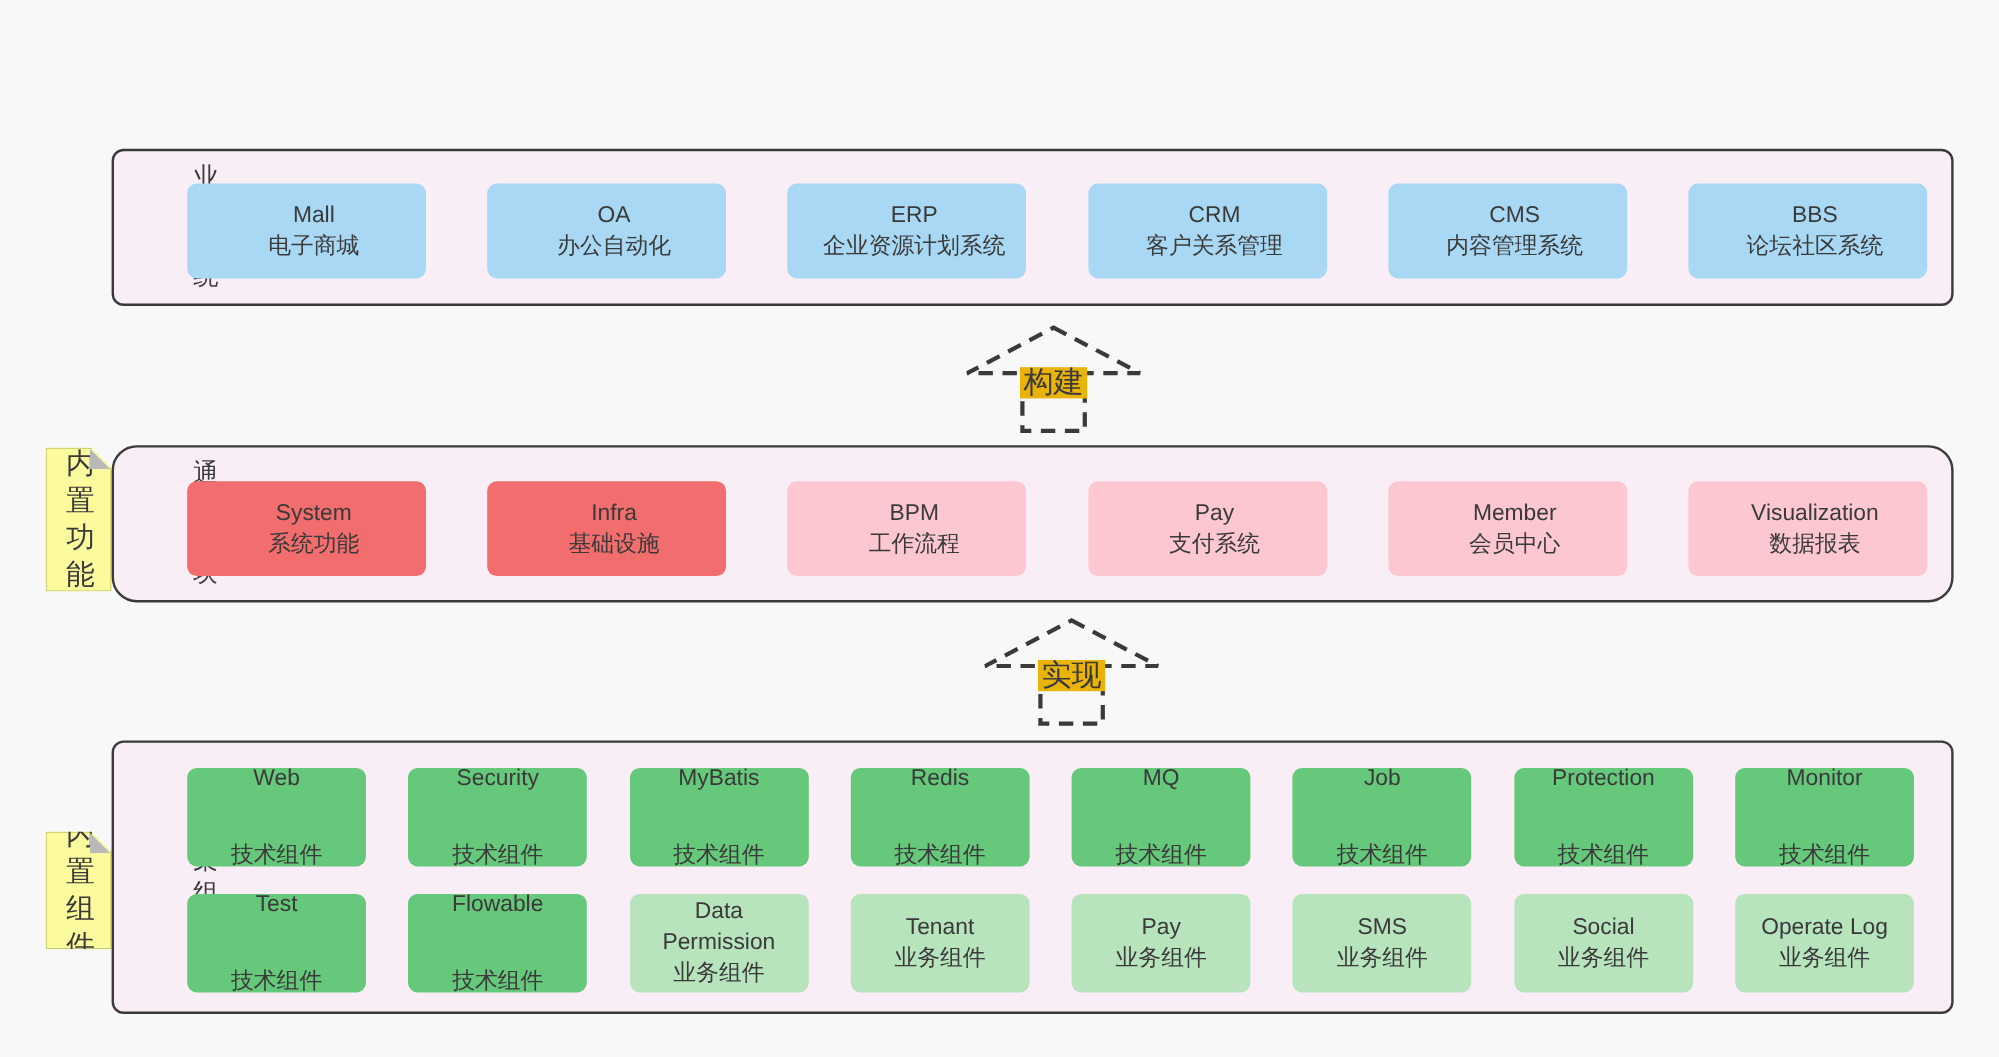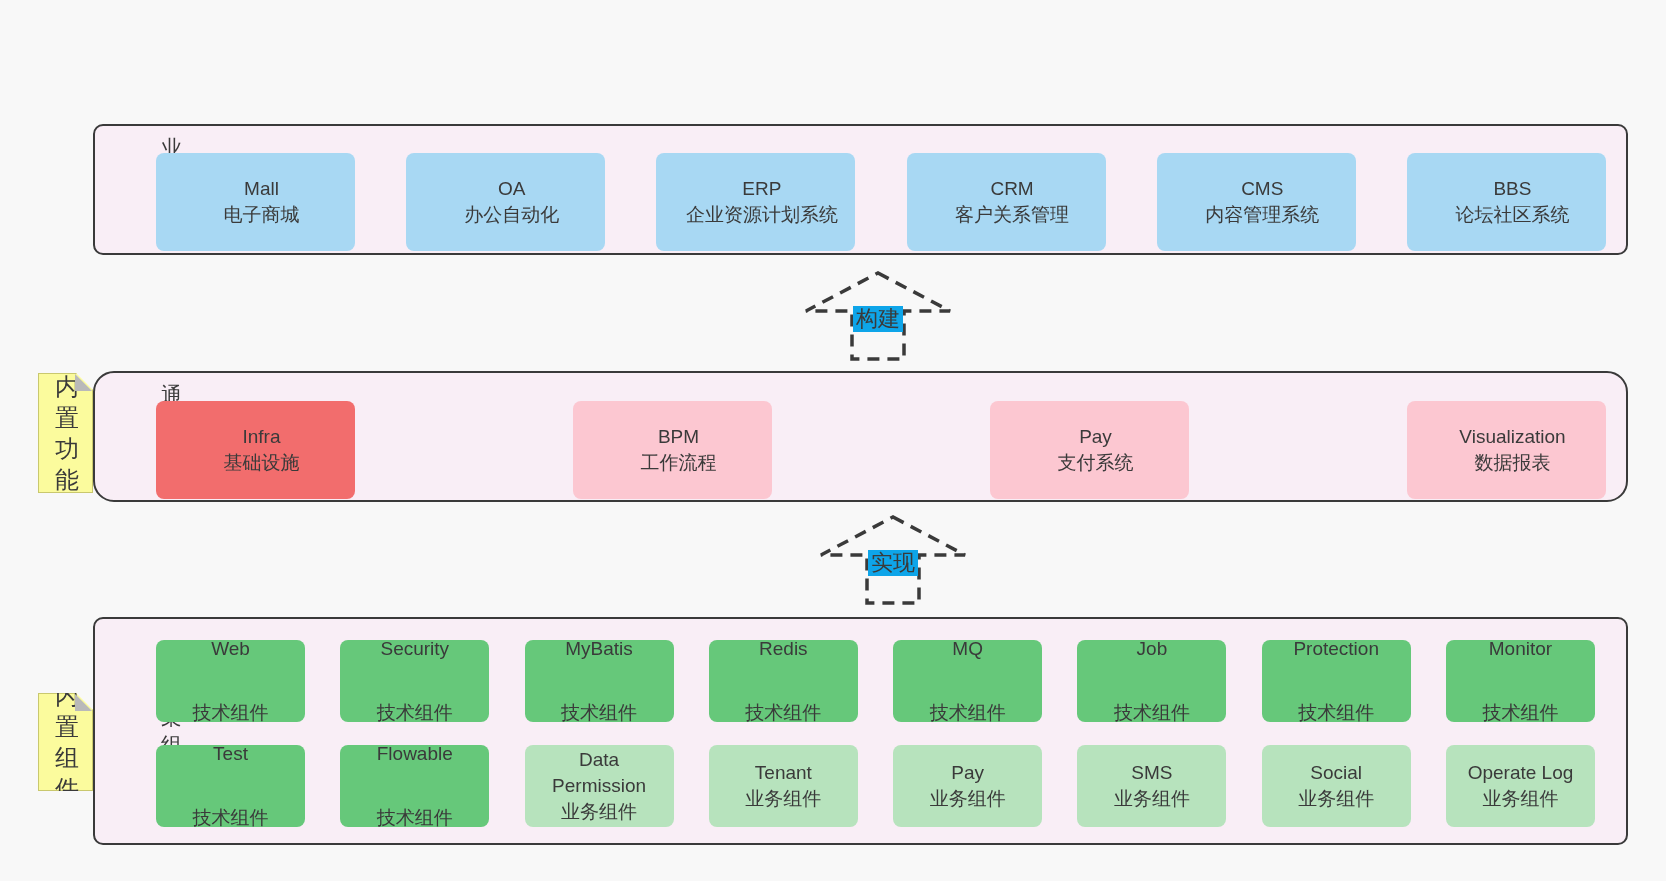--- a/index.html
+++ b/index.html
@@ -33,21 +33,21 @@
   #layer-business .row6{top:27px;}
   #layer-modules .row6{top:28px;}
   #layer-framework .row-1{top:21px;}
   #layer-framework .row-2{top:126px;}
   
   .box{
     box-sizing:border-box;border-radius:8px;
     display:flex;flex-direction:column;align-items:center;justify-content:center;
     text-align:center;padding:2px 12px;
   }
-  .row6 .box{width:199px;height:98px;padding-left:24px;}
+  .row6 .box{width:199px;height:79px;padding-left:24px;}
   .row8 .box{width:149px;height:82px;}
   .box .t,.box .s{font-size:19px;line-height:26px;color:#3a3a3a;}
   .box.blue{background:#a8d8f3;}
   .box.red{background:#f26d6d;}
   .box.pink{background:#fcc7d1;}
   .box.green{background:#66c87a;gap:38px;}
   .box.lgreen{background:#b7e3bd;}
   
   .note{
     position:absolute;left:38px;width:55px;z-index:1;
@@ -65,21 +65,21 @@
     display:block;width:21px;font-size:24px;line-height:1.3;
     word-break:break-all;text-align:center;color:#3a3a3a;
   }
   
   .arrow{position:absolute;width:150px;height:92px;z-index:3;}
   #arrow-build{left:803px;top:270px;}
   #arrow-implement{left:818px;top:514px;}
   .arrow svg{position:absolute;left:0;top:0;}
   .arrow .arrow-label{
     position:absolute;left:50%;top:36px;transform:translateX(-50%);
-    background:#0ea5e9;padding:1px 3px;font-size:22px;line-height:24px;
+    background:#eab308;padding:1px 3px;font-size:25px;line-height:24px;
     color:#3a3a3a;white-space:nowrap;
   }
 </style>
 </head>
 <body>
 
 <section class="layer" id="layer-business">
   <div class="layer-label">
     <span>业务系统</span>
   </div>
@@ -120,30 +120,38 @@
 
 <div class="note" id="note-modules">
   <span>内置功能</span>
 </div>
 <section class="layer" id="layer-modules">
   <div class="layer-label">
     <span>通用模块</span>
   </div>
   <div class="row row6">
     <div class="box red">
+      <div class="t">System</div>
+      <div class="s">系统功能</div>
+    </div>
+    <div class="box red">
       <div class="t">Infra</div>
       <div class="s">基础设施</div>
     </div>
     <div class="box pink">
       <div class="t">BPM</div>
       <div class="s">工作流程</div>
     </div>
     <div class="box pink">
       <div class="t">Pay</div>
       <div class="s">支付系统</div>
+    </div>
+    <div class="box pink">
+      <div class="t">Member</div>
+      <div class="s">会员中心</div>
     </div>
     <div class="box pink">
       <div class="t">Visualization</div>
       <div class="s">数据报表</div>
     </div>
   </div>
 </section>
 
 <div class="arrow" id="arrow-implement">
   <svg width="150" height="92" viewBox="0 0 150 92">

